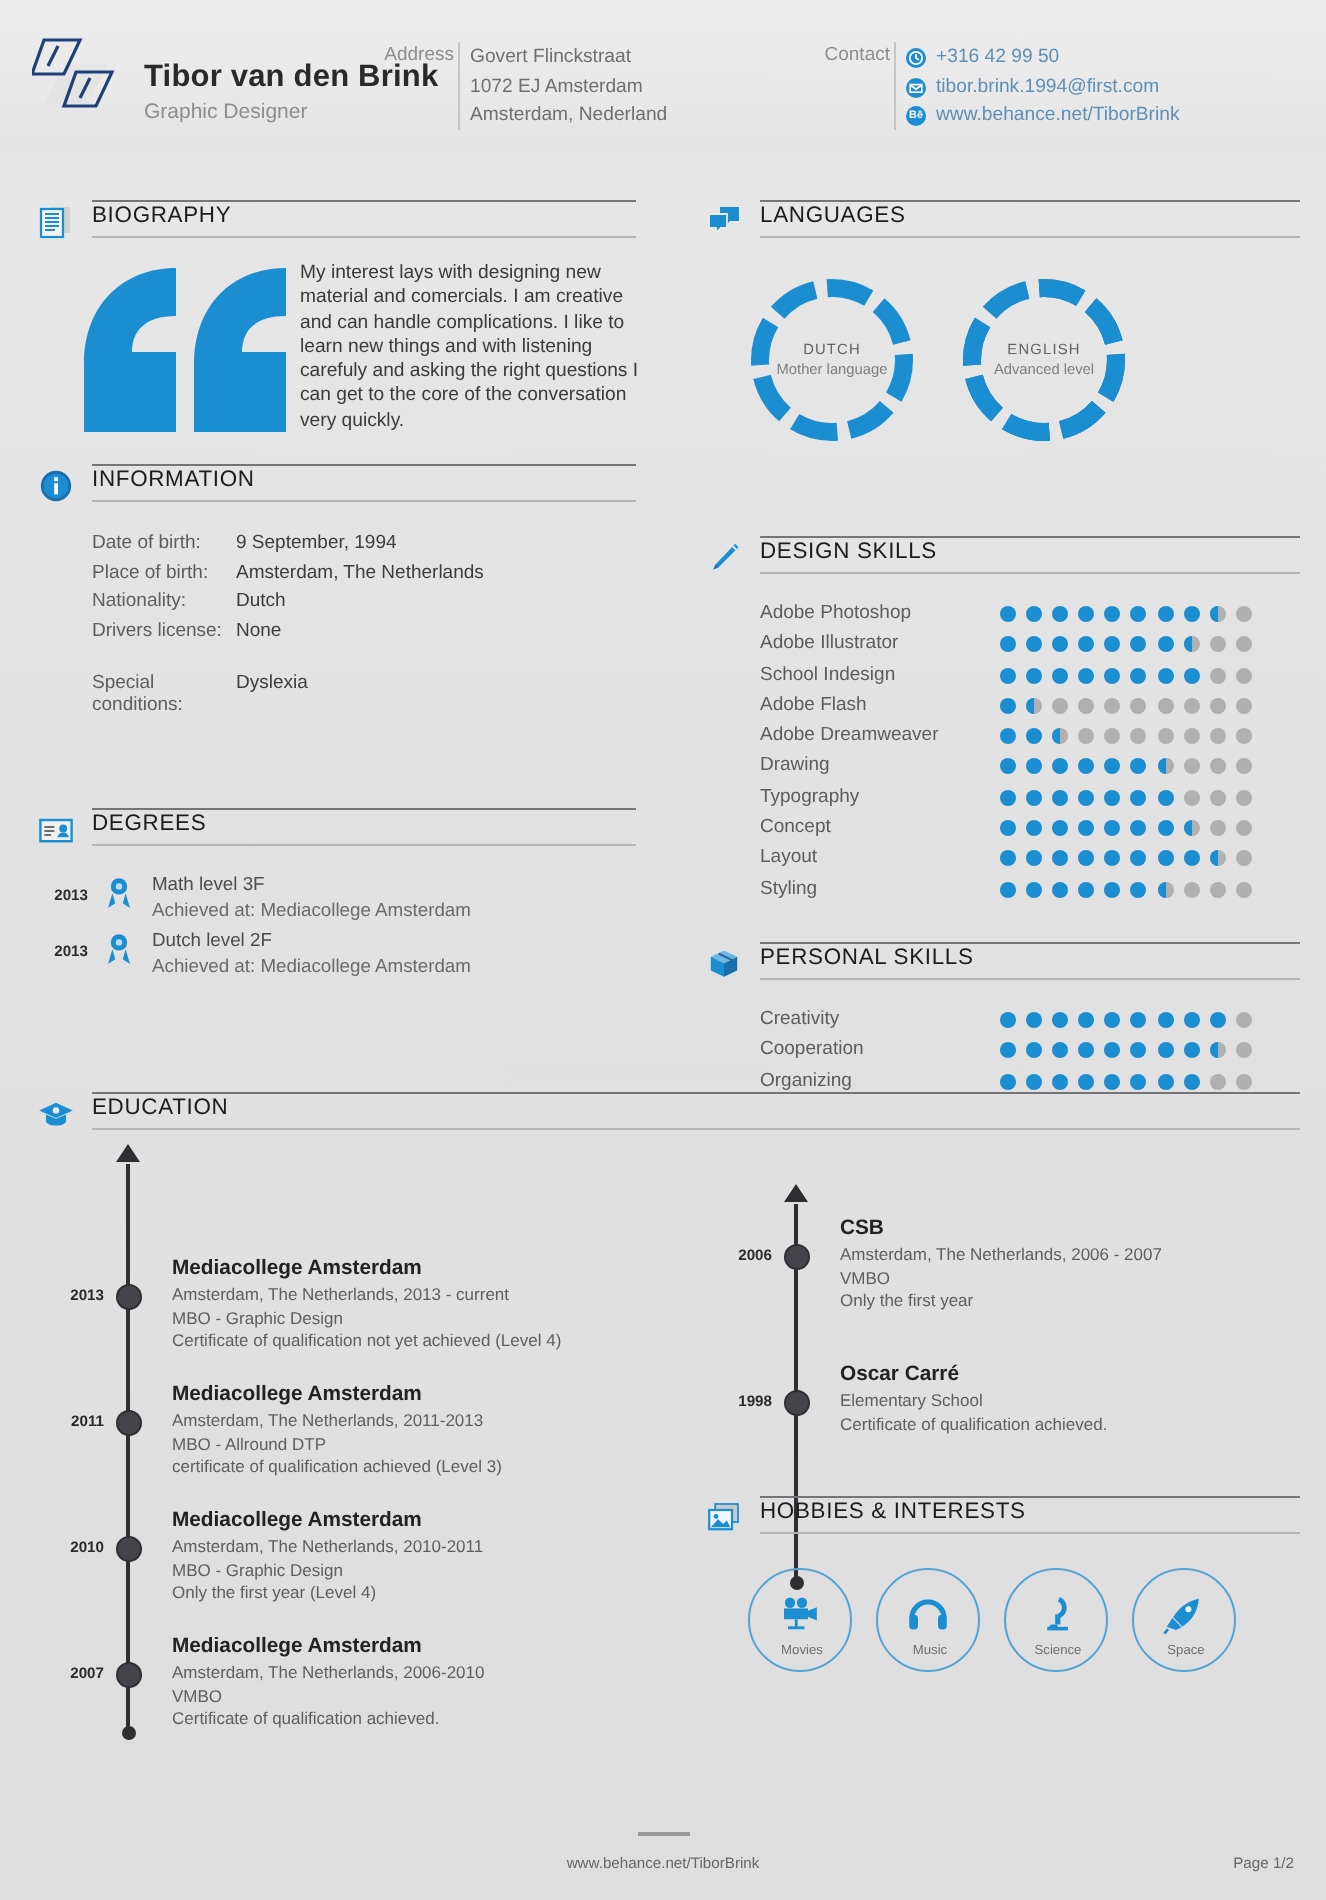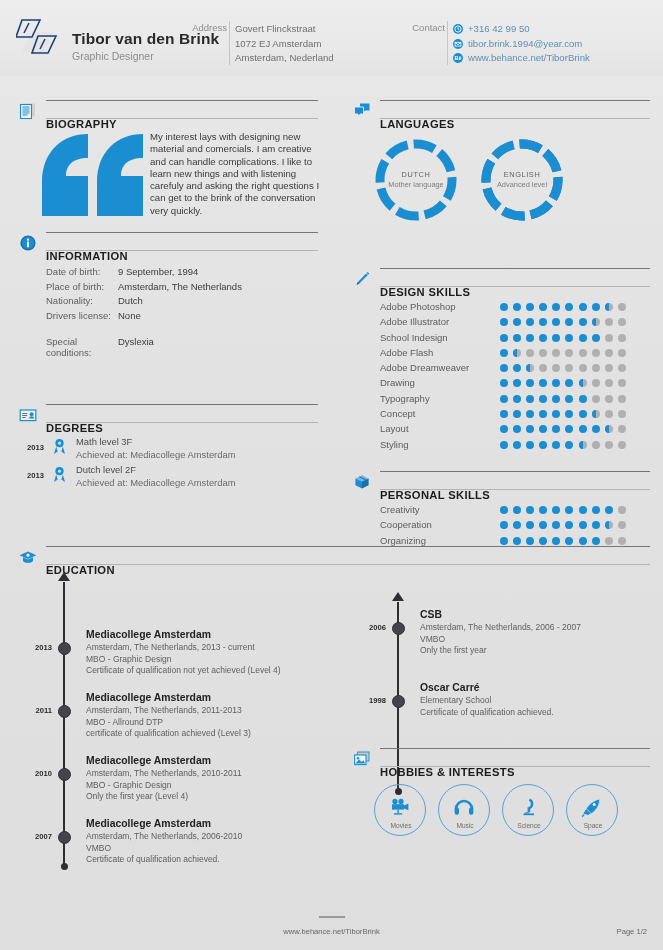--- a/index.html
+++ b/index.html
@@ -61,22 +61,22 @@
   
   .col-left  { position: absolute; left: 18px;  width: 300px; }
   .col-right { position: absolute; left: 352px; width: 298px; }
   
   .sec { position: relative; }
   .sec-head { position: relative; height: 24px; }
   .sec-ico {
     position: absolute; left: 0; top: 1px; width: 20px; height: 20px;
   }
   .sec-title {
-    position: absolute; left: 28px; top: 18px;
-    font-size: 11.2px; font-weight: bold; color: #1c1c1c; letter-spacing: .35px;
+    position: absolute; left: 28px; top: 2px;
+    font-size: 11.2px; font-weight: normal; color: #1c1c1c; letter-spacing: .35px;
   }
   .sec-rule {
     position: absolute; left: 28px; right: 0; top: 0; height: 19px;
     border-top: 1.6px solid #747479;
     border-bottom: 1px solid #b4b4b7;
   }
   
   .bio { position: relative; height: 100px; margin-top: 8px; }
   .bio-quote { position: absolute; left: 22px; top: 0; width: 105px; height: 86px; }
   .bio-text {
@@ -231,21 +231,21 @@
             <span class="contact-txt">+316 42 99 50</span>
           </div>
 
           <div class="contact-row">
             <span class="contact-ico">
               <svg width="10" height="10" viewBox="0 0 10 10">
                 <rect x="2.1" y="3.3" width="5.8" height="3.8" fill="none" stroke="#fff" stroke-width=".85"></rect>
                 <path d="M2.1 3.5 L5 5.6 L7.9 3.5" fill="none" stroke="#fff" stroke-width=".85"></path>
               </svg>
             </span>
-            <span class="contact-txt">tibor.brink.1994@year.com</span>
+            <span class="contact-txt">tibor.brink.1994@first.com</span>
           </div>
 
           <div class="contact-row">
             <span class="contact-ico behance">Bē</span>
             <span class="contact-txt">www.behance.net/TiborBrink</span>
           </div>
 
         </div>
       </div>
 
@@ -272,21 +272,21 @@
         <div class="sec-rule"></div>
         <div class="sec-title">BIOGRAPHY</div>
       </div>
       <div class="bio">
         <div class="bio-quote">
           <svg width="105" height="86" viewBox="0 0 105 86">
             <path d="M2 50 C2 20 22 2 48 2 L48 26 C32 26 26 34 26 44 L48 44 L48 84 L2 84 Z" fill="#1b8ed1"></path>
             <path d="M57 50 C57 20 77 2 103 2 L103 26 C87 26 81 34 81 44 L103 44 L103 84 L57 84 Z" fill="#1b8ed1"></path>
           </svg>
         </div>
-        <div class="bio-text">My interest lays with designing new material and comercials. I am creative and can handle complications. I like to learn new things and with listening carefuly and asking the right questions I can get to the brink of the conversation very quickly.</div>
+        <div class="bio-text">My interest lays with designing new material and comercials. I am creative and can handle complications. I like to learn new things and with listening carefuly and asking the right questions I can get to the core of the conversation very quickly.</div>
       </div>
     </div>
 
     <div class="sec" style="margin-top:0;">
       <div class="sec-head">
         <div class="sec-ico">
           <svg width="20" height="20" viewBox="0 0 20 20">
             <circle cx="10" cy="10" r="7.6" fill="#1a6fae"></circle>
             <circle cx="10" cy="10" r="6.1" fill="#1b8ed1"></circle>
             <rect x="9.1" y="5.6" width="1.9" height="2" fill="#fff"></rect>

